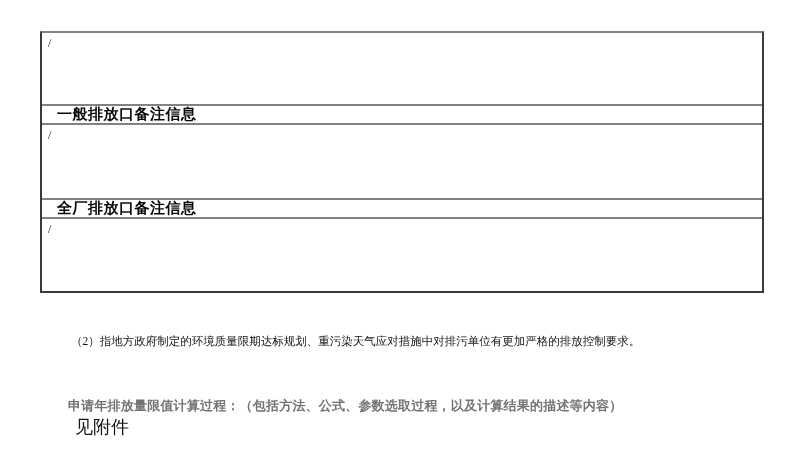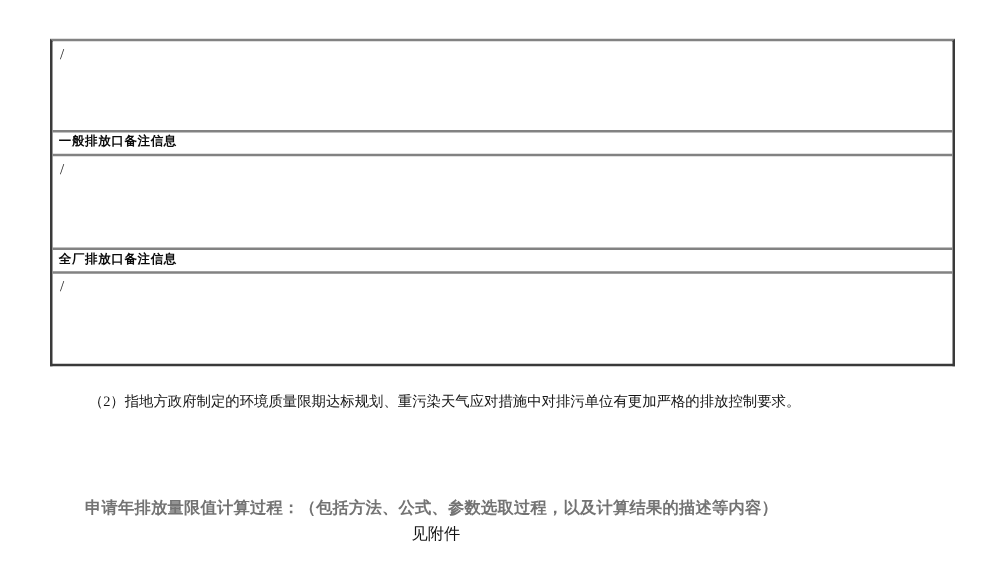--- a/index.html
+++ b/index.html
@@ -33,64 +33,63 @@
   }
   .t-cell.h1 { height: 71px; }
   .t-cell.h2 { height: 73px; }
   .t-cell.h3 { height: 72px; }
   .t-header {
     height: 21px;
     border-top: 2px solid #828282;
     border-bottom: 2px solid #828282;
     font-family: "Liberation Sans", "DejaVu Sans", sans-serif;
     font-weight: bold;
-    font-size: 10px;
+    font-size: 15px;
     line-height: 16px;
-    padding-left: 5px;
+    padding-left: 15px;
     color: #0a0a0a;
     letter-spacing: 0.5px;
   }
 
   
   .notes {
     position: absolute;
     left: 46px;
     top: 314px;
     font-size: 11.5px;
     line-height: 17.5px;
     color: #141414;
     white-space: nowrap;
   }
   .note-line { display: block; }
   .note-label { display: inline-block; width: 25px; }
-  .note-indent { margin-left: 25px; }
+  .note-indent { margin-left: 25px; margin-top: 19px; }
 
   
   .calc {
     position: absolute;
     left: 68px;
     top: 398px;
     white-space: nowrap;
   }
   .calc-title {
     font-family: "Liberation Sans", "DejaVu Sans", sans-serif;
     font-weight: bold;
     font-size: 13px;
     line-height: 15px;
     color: #737373;
     letter-spacing: 0.2px;
   }
   .calc-content {
     font-family: Liberation Serif, serif;
-    font-size: 13px;
+    font-size: 18px;
     line-height: 14px;
     margin-top: 7px;
     margin-left: 7px;
     color: #141414;
-    text-align: center;
   }
 </style>
 </head>
 <body>
 
 <div class="page">
 
   <div class="doc-table">
     <div class="t-cell h1">/</div>
     <div class="t-header">一般排放口备注信息</div>

